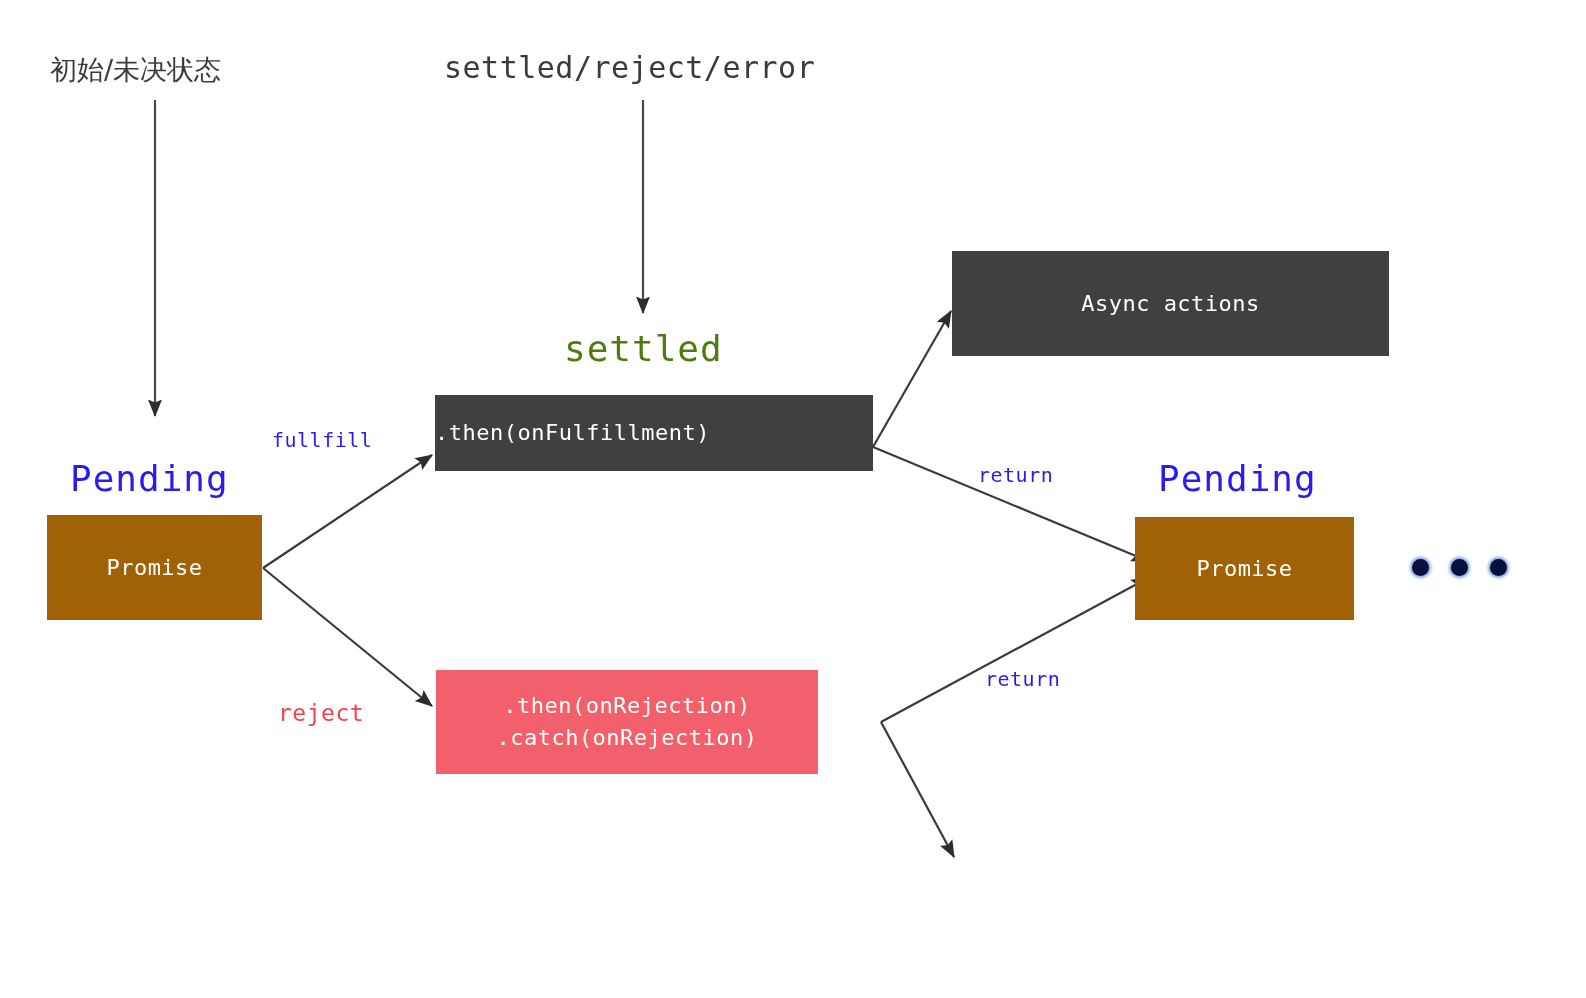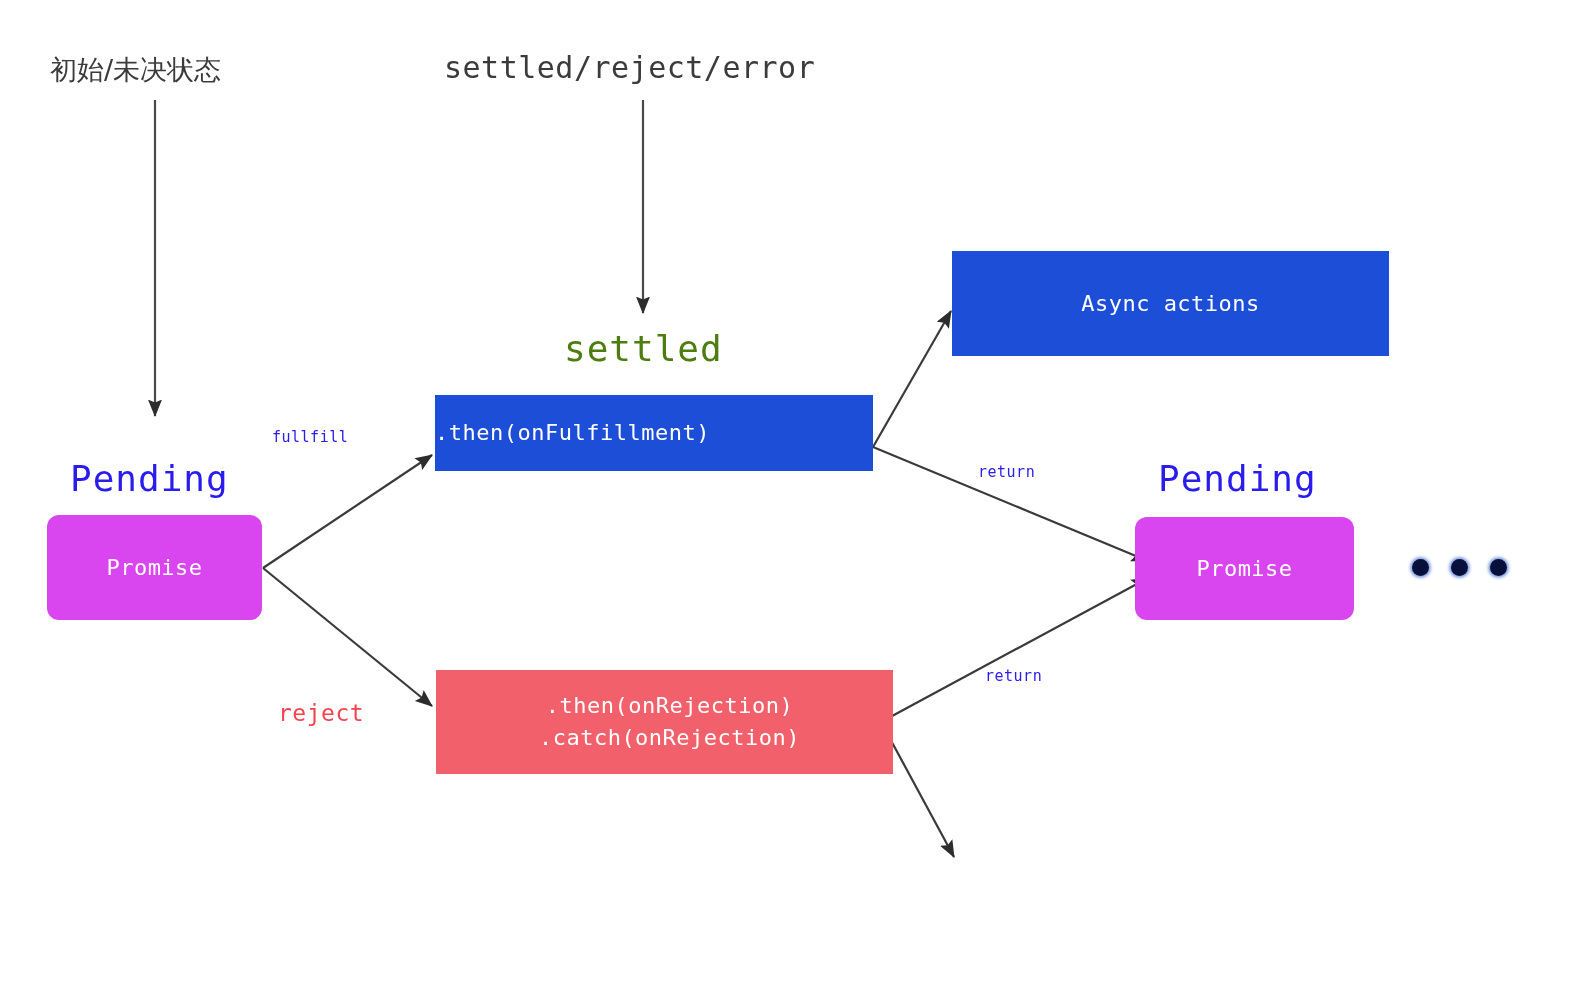--- a/index.html
+++ b/index.html
@@ -31,22 +31,22 @@
     align-items: center;
     justify-content: center;
     color: #ffffff;
     font-family: "DejaVu Sans Mono", "Liberation Mono", monospace;
     font-size: 22px;
     letter-spacing: 0.5px;
     line-height: 1.45;
     text-align: center;
     white-space: pre;
   }
-  .node.teal   { background: #d946ef; border-radius: 12px; }
-  .node.indigo { background: #1d4ed8; }
+  .node.teal   { background: #a16207; }
+  .node.indigo { background: #404040; }
   .node.red    { background: #F2616B; }
 
   .label {
     position: absolute;
     font-family: "DejaVu Sans Mono", "Liberation Mono", monospace;
     white-space: pre;
     text-align: right;
   }
   .label.plain-cjk {
     font-family: "DejaVu Sans", "Liberation Sans", sans-serif;
@@ -62,21 +62,21 @@
     font-size: 36px;
     color: #4d7c0f;
     letter-spacing: 1px;
   }
   .label.state {
     font-size: 36px;
     color: #2B1CEE;
     letter-spacing: 1px;
   }
   .label.edge-blue {
-    font-size: 15px;
+    font-size: 20px;
     color: #2B1CEE;
     letter-spacing: 0.5px;
   }
   .label.edge-red {
     font-size: 23px;
     color: #F2434F;
     letter-spacing: 0.5px;
   }
   .ellipsis {
     position: absolute;
@@ -138,21 +138,21 @@
   <div class="label edge-blue" style="left:978px; top:463px;">return</div>
 
   <div class="label edge-blue" style="left:985px; top:667px;">return</div>
 
   <div class="node teal" style="left:47px; top:515px; width:215px; height:105px;">Promise</div>
 
   <div class="node indigo" style="left:435px; top:395px; width:438px; height:76px; justify-content:flex-start; box-sizing:border-box;">.then(onFulfillment)</div>
 
   <div class="node indigo" style="left:952px; top:251px; width:437px; height:105px;">Async actions</div>
 
-  <div class="node red" style="left:436px; top:670px; width:447px; height:104px;padding-left:10px;">.then(onRejection)
+  <div class="node red" style="left:436px; top:670px; width:382px; height:104px;">.then(onRejection)
 .catch(onRejection)</div>
 
   <div class="node teal" style="left:1135px; top:517px; width:219px; height:103px;">Promise</div>
 
 
   <div class="ellipsis" style="left:1412px; top:559px;">
     <span class="dot"></span>
     <span class="dot"></span>
     <span class="dot"></span>
   </div>

